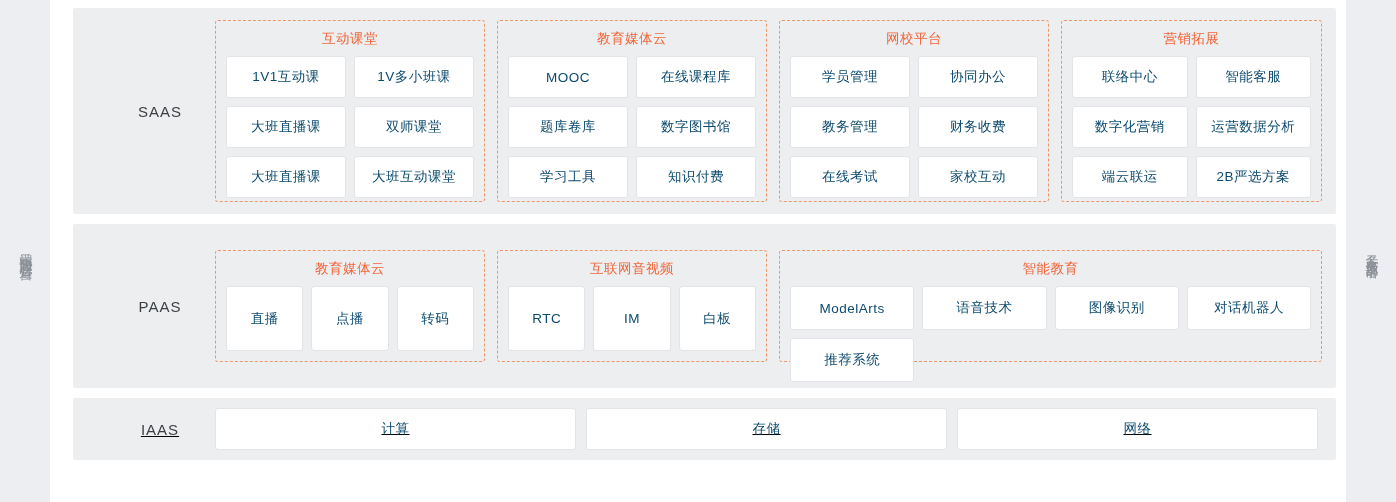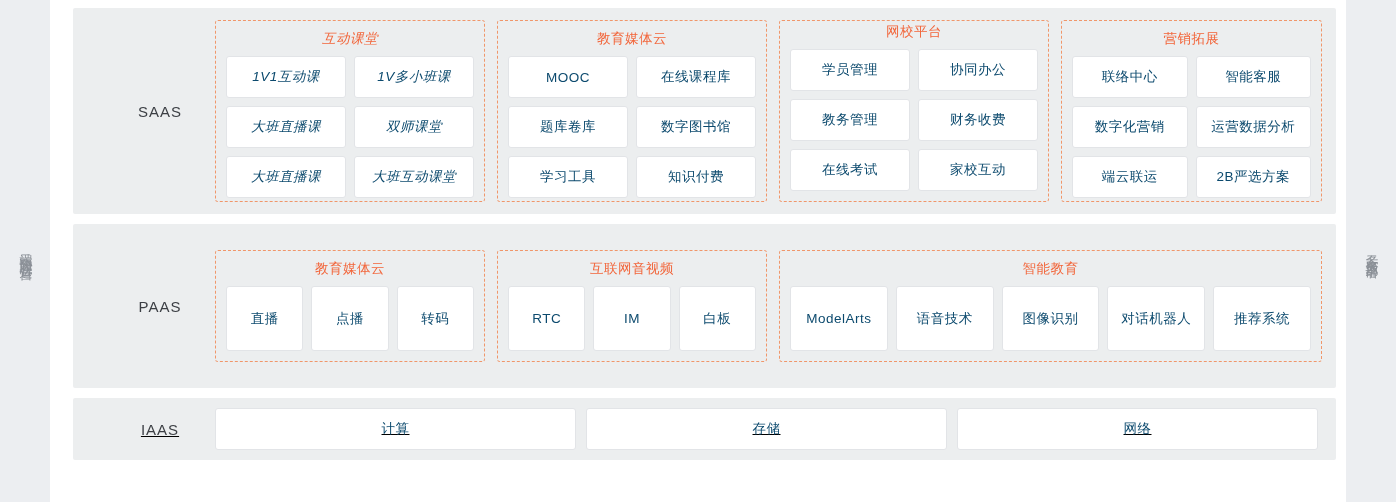--- a/index.html
+++ b/index.html
@@ -118,23 +118,23 @@
     border: 1px solid #e2e4e7;
     border-radius: 3px;
     display: flex;
     align-items: center;
     justify-content: center;
     font-size: 13.5px;
     color: #0c4a6e;
     letter-spacing: 0.5px;
     min-height: 40px;
   }
-  .g-saas-1 { flex: 0 0 270px; font-style: italic; }
+  .g-saas-1 { flex: 0 0 270px; }
   .g-saas-2 { flex: 0 0 270px; }
-  .g-saas-3 { flex: 0 0 270px; justify-content: flex-end; }
+  .g-saas-3 { flex: 0 0 270px; }
   .g-saas-4 { flex: 1 1 auto; }
   .g-saas-1 .tiles,
   .g-saas-2 .tiles,
   .g-saas-3 .tiles,
   .g-saas-4 .tiles {
     grid-template-columns: 1fr 1fr;
     grid-template-rows: repeat(3, 1fr);
   }
 
   
@@ -153,21 +153,21 @@
     display: flex;
     gap: 12px;
     align-items: stretch;
     height: 112px;
   }
   .g-paas-1 { flex: 0 0 270px; }
   .g-paas-2 { flex: 0 0 270px; }
   .g-paas-3 { flex: 1 1 auto; }
   .g-paas-1 .tiles { grid-template-columns: repeat(3, 1fr); }
   .g-paas-2 .tiles { grid-template-columns: repeat(3, 1fr); }
-  .g-paas-3 .tiles { grid-template-columns: repeat(5, 1fr); }
+  .g-paas-3 .tiles { grid-template-columns: repeat(4, 1fr); }
   .paas .tile { min-height: 42px; }
   .paas-footnote {
     text-align: center;
     color: #f2653a;
     font-size: 13.5px;
     letter-spacing: 0.5px;
     padding: 6px 0 12px 0;
   }
 
   

